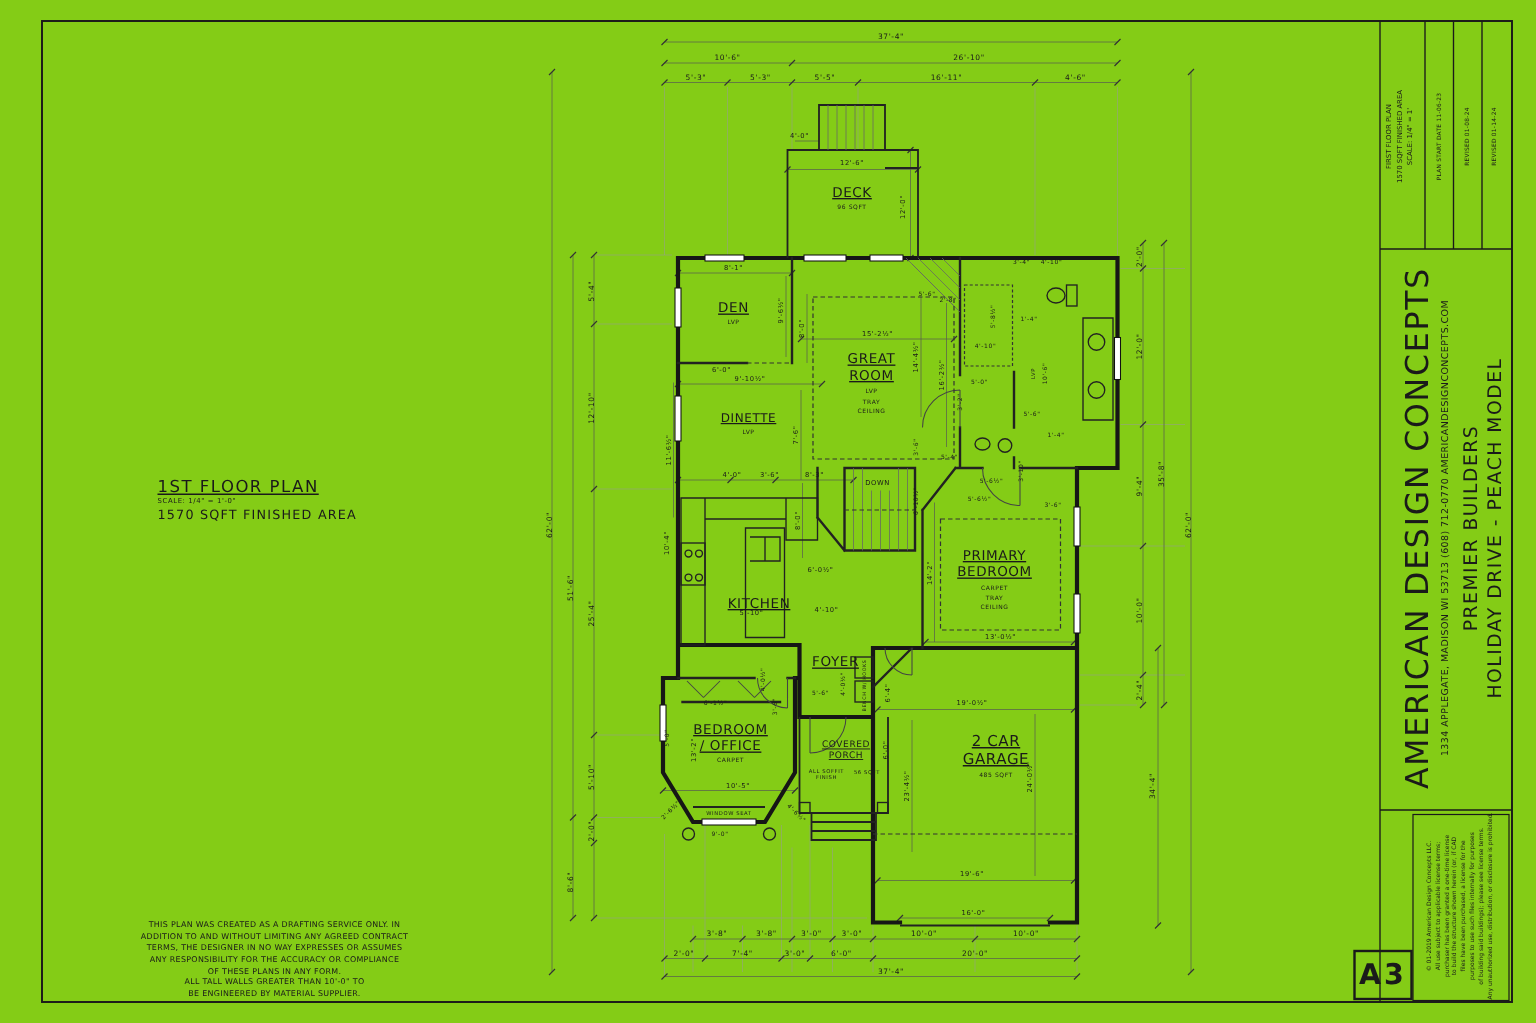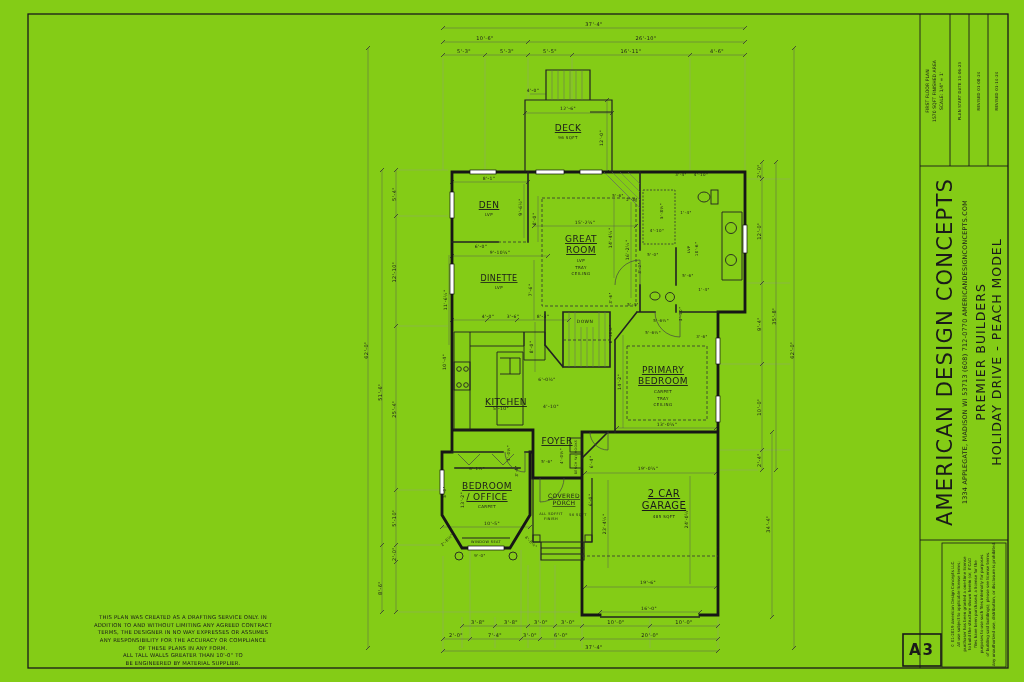--- a/index.html
+++ b/index.html
@@ -16,21 +16,21 @@
   #left-title .l3{font-size:8.5px;letter-spacing:.8px;margin-top:2px;}
   #disclaimer{left:57px;top:614px;width:252px;text-align:center;font-size:5.3px;line-height:1.45;letter-spacing:.2px;white-space:normal;}
   .tb-company{left:945px;top:352px;font-size:21px;letter-spacing:1.2px;}
   .tb-address{left:964px;top:352px;font-size:6.3px;letter-spacing:.3px;}
   .tb-client{left:980px;top:352px;font-size:12.5px;letter-spacing:1px;}
   .tb-project{left:996px;top:352px;font-size:12.5px;letter-spacing:1px;}
   .tb-info{left:935px;top:91px;font-size:4.6px;line-height:1.5;text-align:center;}
   .tb-rev{font-size:3.9px;letter-spacing:.2px;}
   #rev1{left:959px;top:91px;} #rev2{left:978px;top:91px;} #rev3{left:996px;top:91px;}
   #copyright{left:973px;top:604px;font-size:4px;line-height:1.45;text-align:center;}
-  #sheet-number{left:922px;top:650px;font-size:15px;letter-spacing:2px;font-weight:bold;}
+  #sheet-number{left:922px;top:650px;font-size:19px;letter-spacing:2px;font-weight:bold;}
 </style>
 </head>
 <body>
 
 <div id="sheet">
 
   <svg id="plan-svg" width="1024" height="682" viewBox="0 0 1024 682">
 
     <g fill="none" stroke="#1a1a1a">
       <rect x="28" y="14" width="980" height="654" stroke-width="1.3"></rect>
@@ -282,20 +282,25 @@
         <text x="606" y="524" font-size="4.5" text-anchor="middle" transform="rotate(-90 606 524)">23'-4½"</text>
         <text x="648" y="470" font-size="4.5" text-anchor="middle">19'-0½"</text>
         <text x="688" y="518" font-size="4.5" text-anchor="middle" transform="rotate(-90 688 518)">24'-0½"</text>
         <text x="648" y="584" font-size="4.5" text-anchor="middle">19'-6"</text>
         <text x="480" y="557" font-size="4" text-anchor="middle">9'-0"</text>
         <text x="530" y="543" font-size="4" text-anchor="middle" transform="rotate(45 530 543)">4'-6½"</text>
         <text x="448" y="541" font-size="4" text-anchor="middle" transform="rotate(-45 448 541)">2'-6½"</text>
       </g>
   </svg>
 
+  <div class="ov" id="left-title">
+    <div class="l1">1ST FLOOR PLAN</div>
+    <div class="l2">SCALE: 1/4" = 1'-0"</div>
+    <div class="l3">1570 SQFT FINISHED AREA</div>
+  </div>
 
   <div class="ov" id="disclaimer">
     <div>THIS PLAN WAS CREATED AS A DRAFTING SERVICE ONLY.  IN</div>
     <div>ADDITION TO AND WITHOUT LIMITING ANY AGREED CONTRACT</div>
     <div>TERMS, THE DESIGNER IN NO WAY EXPRESSES OR ASSUMES</div>
     <div>ANY RESPONSIBILITY FOR THE ACCURACY OR COMPLIANCE</div>
     <div>OF THESE PLANS IN ANY FORM.</div>
     <div>ALL TALL WALLS GREATER THAN 10'-0" TO</div>
     <div>BE ENGINEERED BY MATERIAL SUPPLIER.</div>
   </div>

